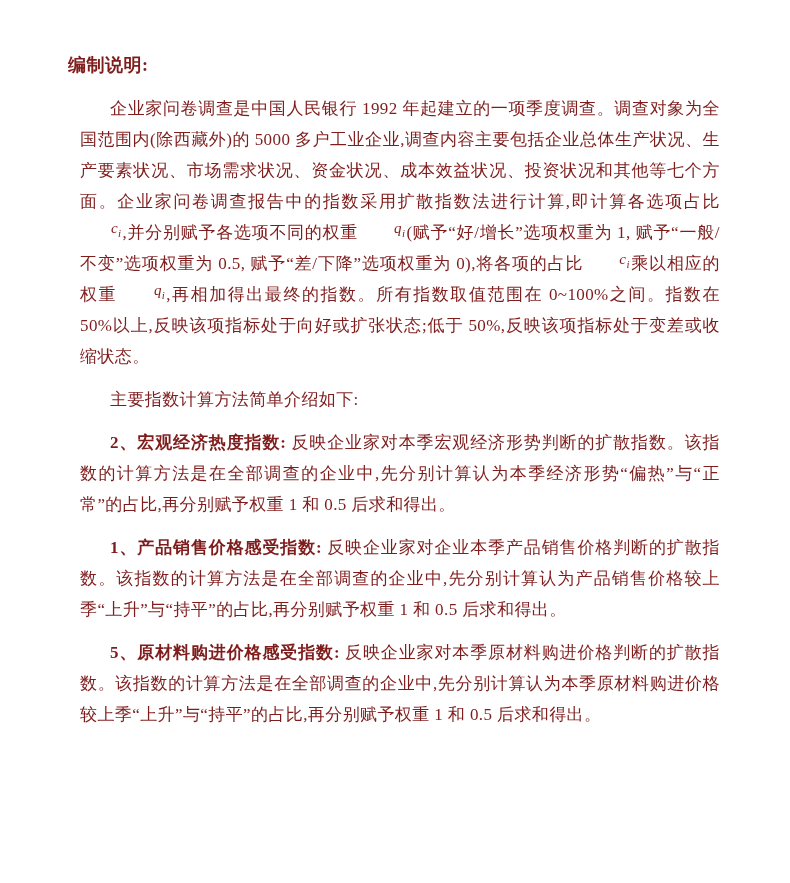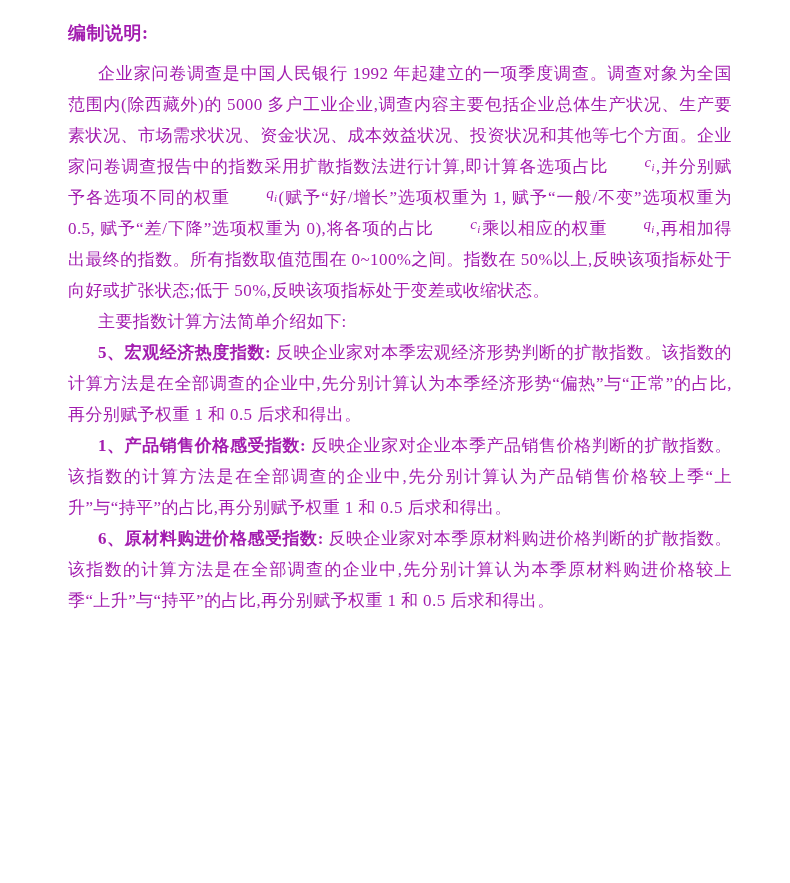--- a/index.html
+++ b/index.html
@@ -5,37 +5,37 @@
   html, body {
     margin: 0;
     padding: 0;
     background: #ffffff;
   }
   .page {
     position: relative;
     width: 790px;
     height: 794px;
     background: #ffffff;
-    color: #a21caf;
+    color: #7f1d1d;
     font-family: "Liberation Serif", "DejaVu Serif", serif;
     box-sizing: border-box;
-    padding: 18px 58px 0 68px;
+    padding: 50px 58px 0 68px;
     overflow: hidden;
   }
   .doc-heading {
     font-size: 18px;
     font-weight: 700;
     line-height: 31px;
     margin: 0 0 9px 0;
     letter-spacing: 0.5px;
   }
   .para {
     font-size: 17px;
     line-height: 31px;
-    margin: 0;
+    margin: 12px;
     text-align: justify;
     text-indent: 30px;
     letter-spacing: 0.4px;
   }
   .item-label {
     font-weight: 700;
   }
   .mvar {
     display: inline-block;
     transform: translateY(-5px);
@@ -56,21 +56,21 @@
 <body>
 
 <div class="page">
 
   <h1 class="doc-heading">编制说明:</h1>
 
   <p class="para"><span>企业家问卷调查是中国人民银行 1992 年起建立的一项季度调查。调查对象为全国范围内(除西藏外)的 5000 多户工业企业,调查内容主要包括企业总体生产状况、生产要素状况、市场需求状况、资金状况、成本效益状况、投资状况和其他等七个方面。企业家问卷调查报告中的指数采用扩散指数法进行计算,即计算各选项占比</span> <span class="mvar"><i>c</i><sub>i</sub></span><span>,并分别赋予各选项不同的权重</span> <span class="mvar"><i>q</i><sub>i</sub></span><span>(赋予“好/增长”选项权重为 1, 赋予“一般/不变”选项权重为 0.5, 赋予“差/下降”选项权重为 0),将各项的占比</span> <span class="mvar"><i>c</i><sub>i</sub></span><span>乘以相应的权重</span> <span class="mvar"><i>q</i><sub>i</sub></span><span>,再相加得出最终的指数。所有指数取值范围在 0~100%之间。指数在 50%以上,反映该项指标处于向好或扩张状态;低于 50%,反映该项指标处于变差或收缩状态。</span></p>
 
   <p class="para">主要指数计算方法简单介绍如下:</p>
 
-  <p class="para"><b class="item-label">5、宏观经济热度指数:</b> <span>反映企业家对本季宏观经济形势判断的扩散指数。该指数的计算方法是在全部调查的企业中,先分别计算认为本季经济形势“偏热”与“正常”的占比,再分别赋予权重 1 和 0.5 后求和得出。</span></p>
+  <p class="para"><b class="item-label">2、宏观经济热度指数:</b> <span>反映企业家对本季宏观经济形势判断的扩散指数。该指数的计算方法是在全部调查的企业中,先分别计算认为本季经济形势“偏热”与“正常”的占比,再分别赋予权重 1 和 0.5 后求和得出。</span></p>
 
   <p class="para"><b class="item-label">1、产品销售价格感受指数:</b> <span>反映企业家对企业本季产品销售价格判断的扩散指数。该指数的计算方法是在全部调查的企业中,先分别计算认为产品销售价格较上季“上升”与“持平”的占比,再分别赋予权重 1 和 0.5 后求和得出。</span></p>
 
-  <p class="para"><b class="item-label">6、原材料购进价格感受指数:</b> <span>反映企业家对本季原材料购进价格判断的扩散指数。该指数的计算方法是在全部调查的企业中,先分别计算认为本季原材料购进价格较上季“上升”与“持平”的占比,再分别赋予权重 1 和 0.5 后求和得出。</span></p>
+  <p class="para"><b class="item-label">5、原材料购进价格感受指数:</b> <span>反映企业家对本季原材料购进价格判断的扩散指数。该指数的计算方法是在全部调查的企业中,先分别计算认为本季原材料购进价格较上季“上升”与“持平”的占比,再分别赋予权重 1 和 0.5 后求和得出。</span></p>
 
 
 
 </div>
 
 </body></html>

